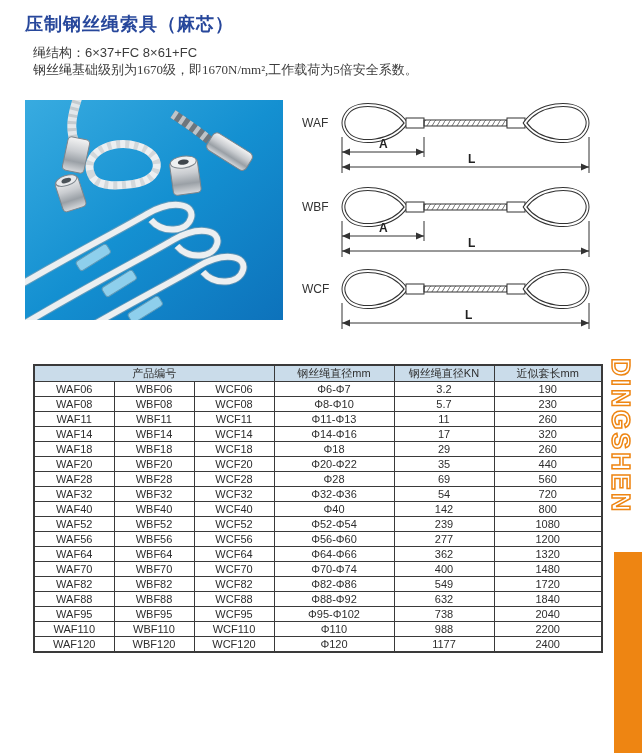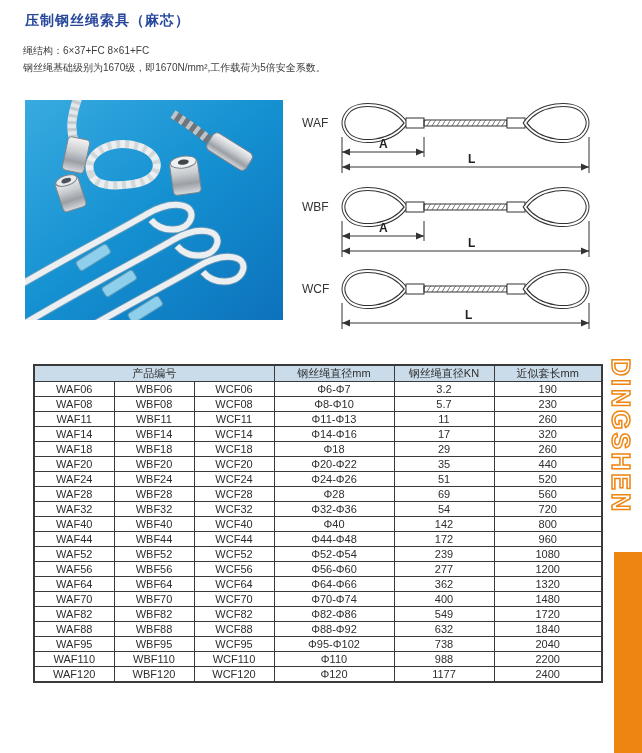--- a/index.html
+++ b/index.html
@@ -1,26 +1,26 @@
 <!DOCTYPE html>
 <html><head>
 <meta charset="utf-8">
 <style>
   * { margin:0; padding:0; box-sizing:border-box; }
   body { background:#ffffff; font-family:"Liberation Sans", sans-serif; }
   .page { position:relative; width:642px; height:753px; background:#fff; overflow:hidden; }
 
   .page-title {
     position:absolute; left:25px; top:12px;
-    font-size:14px; font-weight:bold; color:#27479b;
+    font-size:18px; font-weight:bold; color:#27479b;
     letter-spacing:1px;
   }
-  .subtitle { position:absolute; left:23px; font-size:10px; color:#3c3c3c; }
+  .subtitle { position:absolute; left:33px; font-size:13px; color:#3c3c3c; }
   .sub1 { top:44px; }
-  .sub2 { top:61px; }
+  .sub2 { top:61px;font-family:Liberation Serif, serif; }
 
   .product-photo { position:absolute; left:25px; top:100px; }
 
   .diagrams { position:absolute; left:300px; top:95px; }
   .dia-label { font-size:12px; fill:#333; }
   .dim-label { font-size:12px; fill:#222; font-weight:bold; }
   .eo { fill:#fff; stroke:#333; stroke-width:4; }
   .ei { fill:none; stroke:#fff; stroke-width:2; }
   .ferrule { fill:#fff; stroke:#333; stroke-width:1; }
   .ropebody { stroke:#333; stroke-width:1; }
@@ -237,28 +237,20 @@
         </tr>
         <tr>
           <td>WAF20</td>
           <td>WBF20</td>
           <td>WCF20</td>
           <td>Φ20-Φ22</td>
           <td>35</td>
           <td>440</td>
         </tr>
         <tr>
-          <td>WAF24</td>
-          <td>WBF24</td>
-          <td>WCF24</td>
-          <td>Φ24-Φ26</td>
-          <td>51</td>
-          <td>520</td>
-        </tr>
-        <tr>
           <td>WAF28</td>
           <td>WBF28</td>
           <td>WCF28</td>
           <td>Φ28</td>
           <td>69</td>
           <td>560</td>
         </tr>
         <tr>
           <td>WAF32</td>
           <td>WBF32</td>
@@ -269,28 +261,20 @@
         </tr>
         <tr>
           <td>WAF40</td>
           <td>WBF40</td>
           <td>WCF40</td>
           <td>Φ40</td>
           <td>142</td>
           <td>800</td>
         </tr>
         <tr>
-          <td>WAF44</td>
-          <td>WBF44</td>
-          <td>WCF44</td>
-          <td>Φ44-Φ48</td>
-          <td>172</td>
-          <td>960</td>
-        </tr>
-        <tr>
           <td>WAF52</td>
           <td>WBF52</td>
           <td>WCF52</td>
           <td>Φ52-Φ54</td>
           <td>239</td>
           <td>1080</td>
         </tr>
         <tr>
           <td>WAF56</td>
           <td>WBF56</td>

